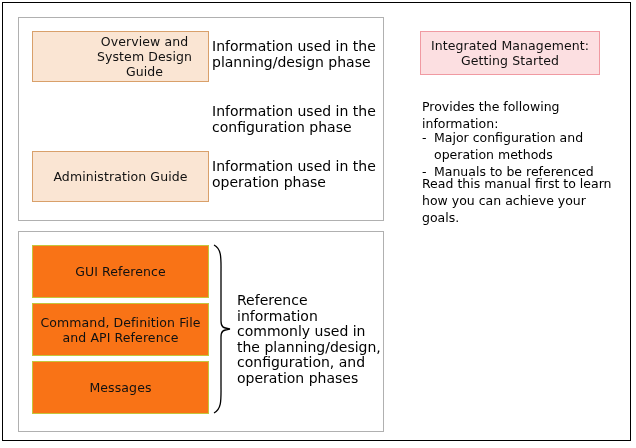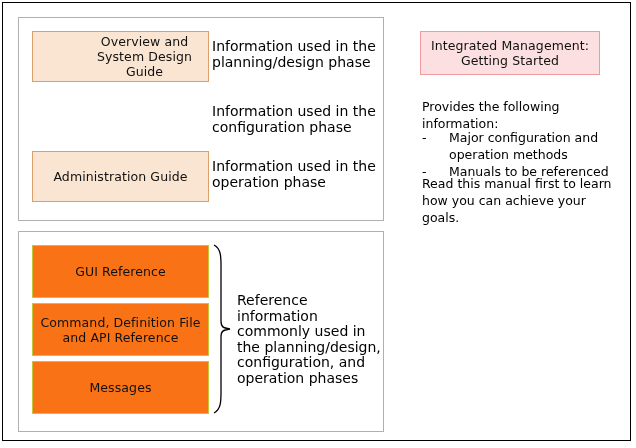--- a/index.html
+++ b/index.html
@@ -118,21 +118,20 @@
   #right-read      { left: 419px; top: 172px; width: 200px; }
   .bullet-row {
     display: flex;
   }
   .bullet-mark {
     width: 12px;
     flex: 0 0 12px;
   }
   .bullet-text {
     flex: 1 1 auto;
-    margin-left: 15px;
   }
 </style>
 </head>
 <body>
 
 <div id="canvas">
   <div class="outer-frame">
 
     <div class="panel" id="panel-guides"></div>
 

